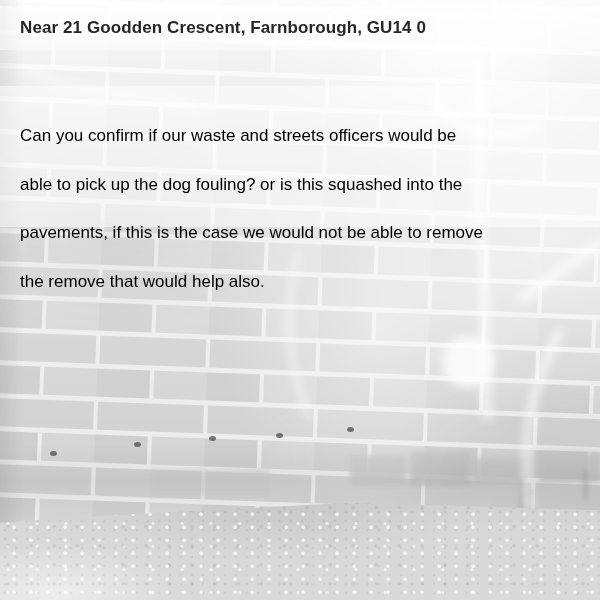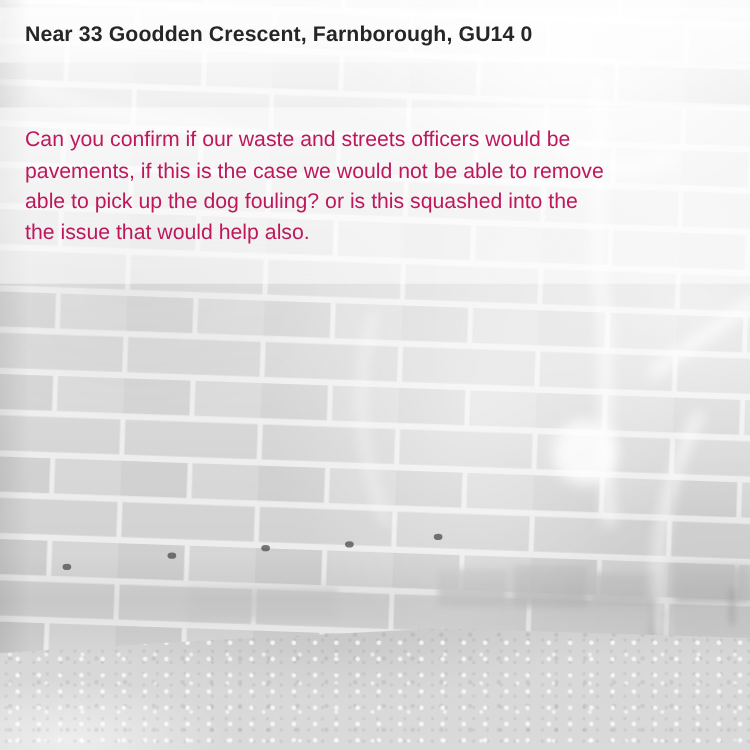--- a/index.html
+++ b/index.html
@@ -49,21 +49,21 @@
   }
   .location-title{
     font-size:17px;font-weight:700;color:#262626;letter-spacing:0.1px;
   }
   .caption-panel{
     position:absolute;left:0;right:0;top:86px;height:141px;
     background:rgba(255,255,255,0.5);
     padding:14px 20px 0 20px;
   }
   .caption-line{
-    font-size:17px;line-height:24.5px;color:#be185d;white-space:nowrap;
+    font-size:17px;line-height:24.5px;color:#000000;white-space:nowrap;margin-top:24px;
   }
 </style>
 </head>
 <body>
 
 <div class="stage">
 
   <svg class="wall-svg" viewBox="0 0 600 600" aria-hidden="true">
     <defs>
       <pattern id="bricks" width="110" height="66" patternUnits="userSpaceOnUse" patternTransform="rotate(2)">
@@ -116,23 +116,23 @@
 
   <div>
     <span class="hole" style="left:50px;top:451px;"></span>
     <span class="hole" style="left:134px;top:442px;"></span>
     <span class="hole" style="left:209px;top:436px;"></span>
     <span class="hole" style="left:276px;top:433px;"></span>
     <span class="hole" style="left:347px;top:427px;"></span>
   </div>
 
   <div class="location-banner">
-    <span class="location-title">Near 33 Goodden Crescent, Farnborough, GU14 0</span>
+    <span class="location-title">Near 21 Goodden Crescent, Farnborough, GU14 0</span>
   </div>
 
   <div class="caption-panel">
     <div class="caption-line">Can you confirm if our waste and streets officers would be</div>
+    <div class="caption-line">able to pick up the dog fouling? or is this squashed into the</div>
     <div class="caption-line">pavements, if this is the case we would not be able to remove</div>
-    <div class="caption-line">able to pick up the dog fouling? or is this squashed into the</div>
-    <div class="caption-line">the issue that would help also.</div>
+    <div class="caption-line">the remove that would help also.</div>
   </div>
 
 </div>
 
 </body></html>

